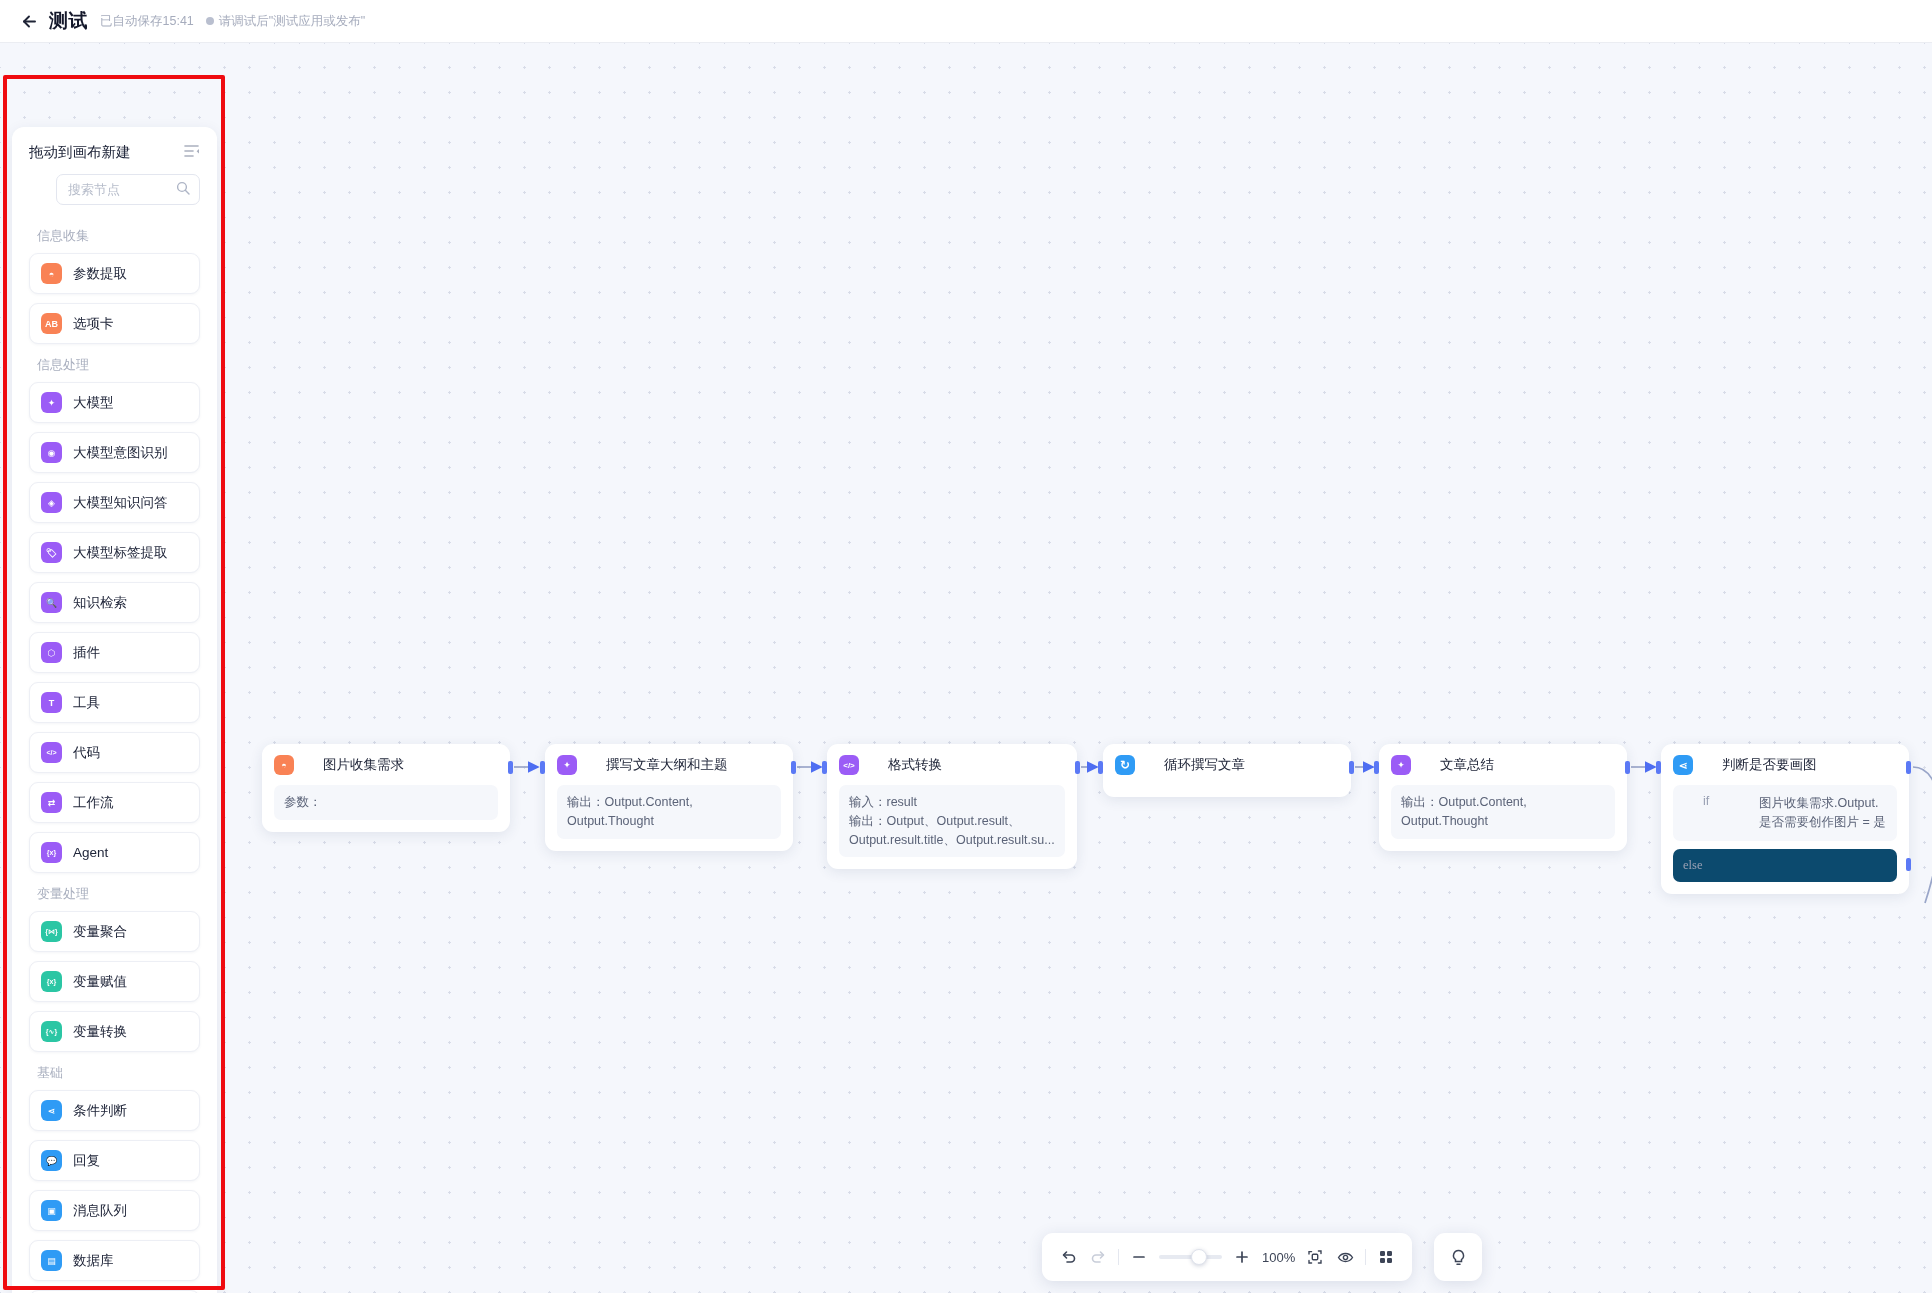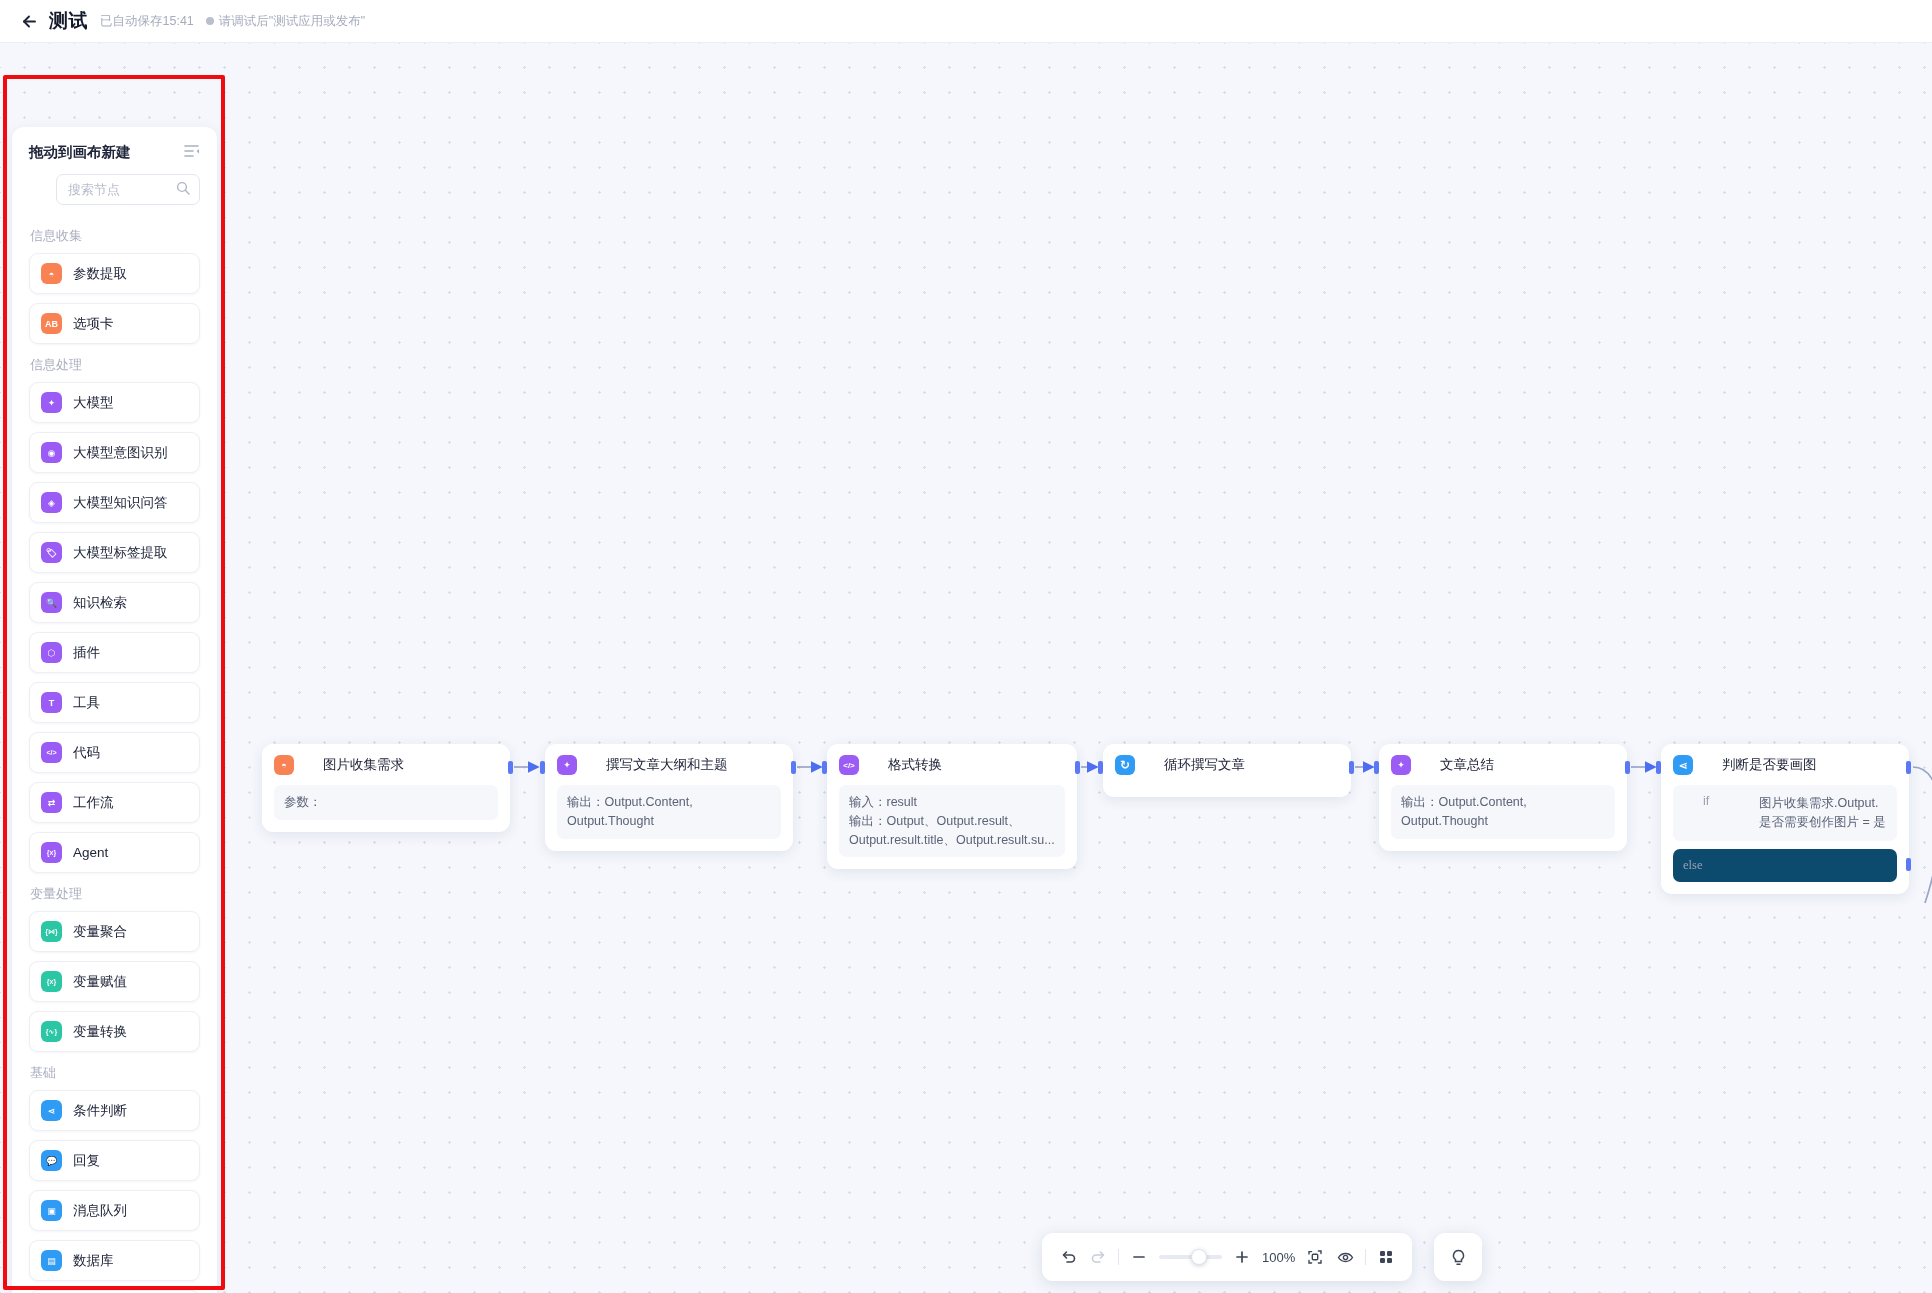--- a/index.html
+++ b/index.html
@@ -66,21 +66,21 @@
     border-radius: 12px;
     box-shadow: 0 3px 14px rgba(40,50,90,.08);
     z-index: 25;
     overflow: hidden;
     display: flex; flex-direction: column;
   }
   #sidebar-head {
     display: flex; align-items: center; justify-content: space-between;
     padding: 16px 17px 8px 17px;
   }
-  #sidebar-title { font-size: 14.5px; color: #20263a; font-weight: 700; }
+  #sidebar-title { font-size: 14.5px; color: #20263a; font-weight: 400; }
   #collapse-icon { cursor: pointer; opacity: .75; }
 
   #search-wrap { padding: 4px 17px 10px 17px; }
   #node-search {
     width: 100%; height: 31px;
     border: 1px solid #e3e6ef;
     border-radius: 7px;
     background: #fff;
     padding: 0 30px 0 11px;
     font-size: 13px; color: #20263a;
@@ -95,21 +95,21 @@
   }
 
   #node-list {
     flex: 1;
     overflow: hidden;
     padding: 0 17px 0 17px;
     position: relative;
   }
   .group-label {
     font-size: 13px; color: #a8aebe;
-    margin: 12px 0 8px 1px;
+    margin: 12px 0 8px 8px;
   }
   .node-item {
     display: flex; align-items: center;
     height: 41px;
     background: #fff;
     border: 1px solid #edeff5;
     border-radius: 9px;
     margin-bottom: 9px;
     padding-left: 11px;
     box-shadow: 0 1px 3px rgba(40,50,90,.05);

